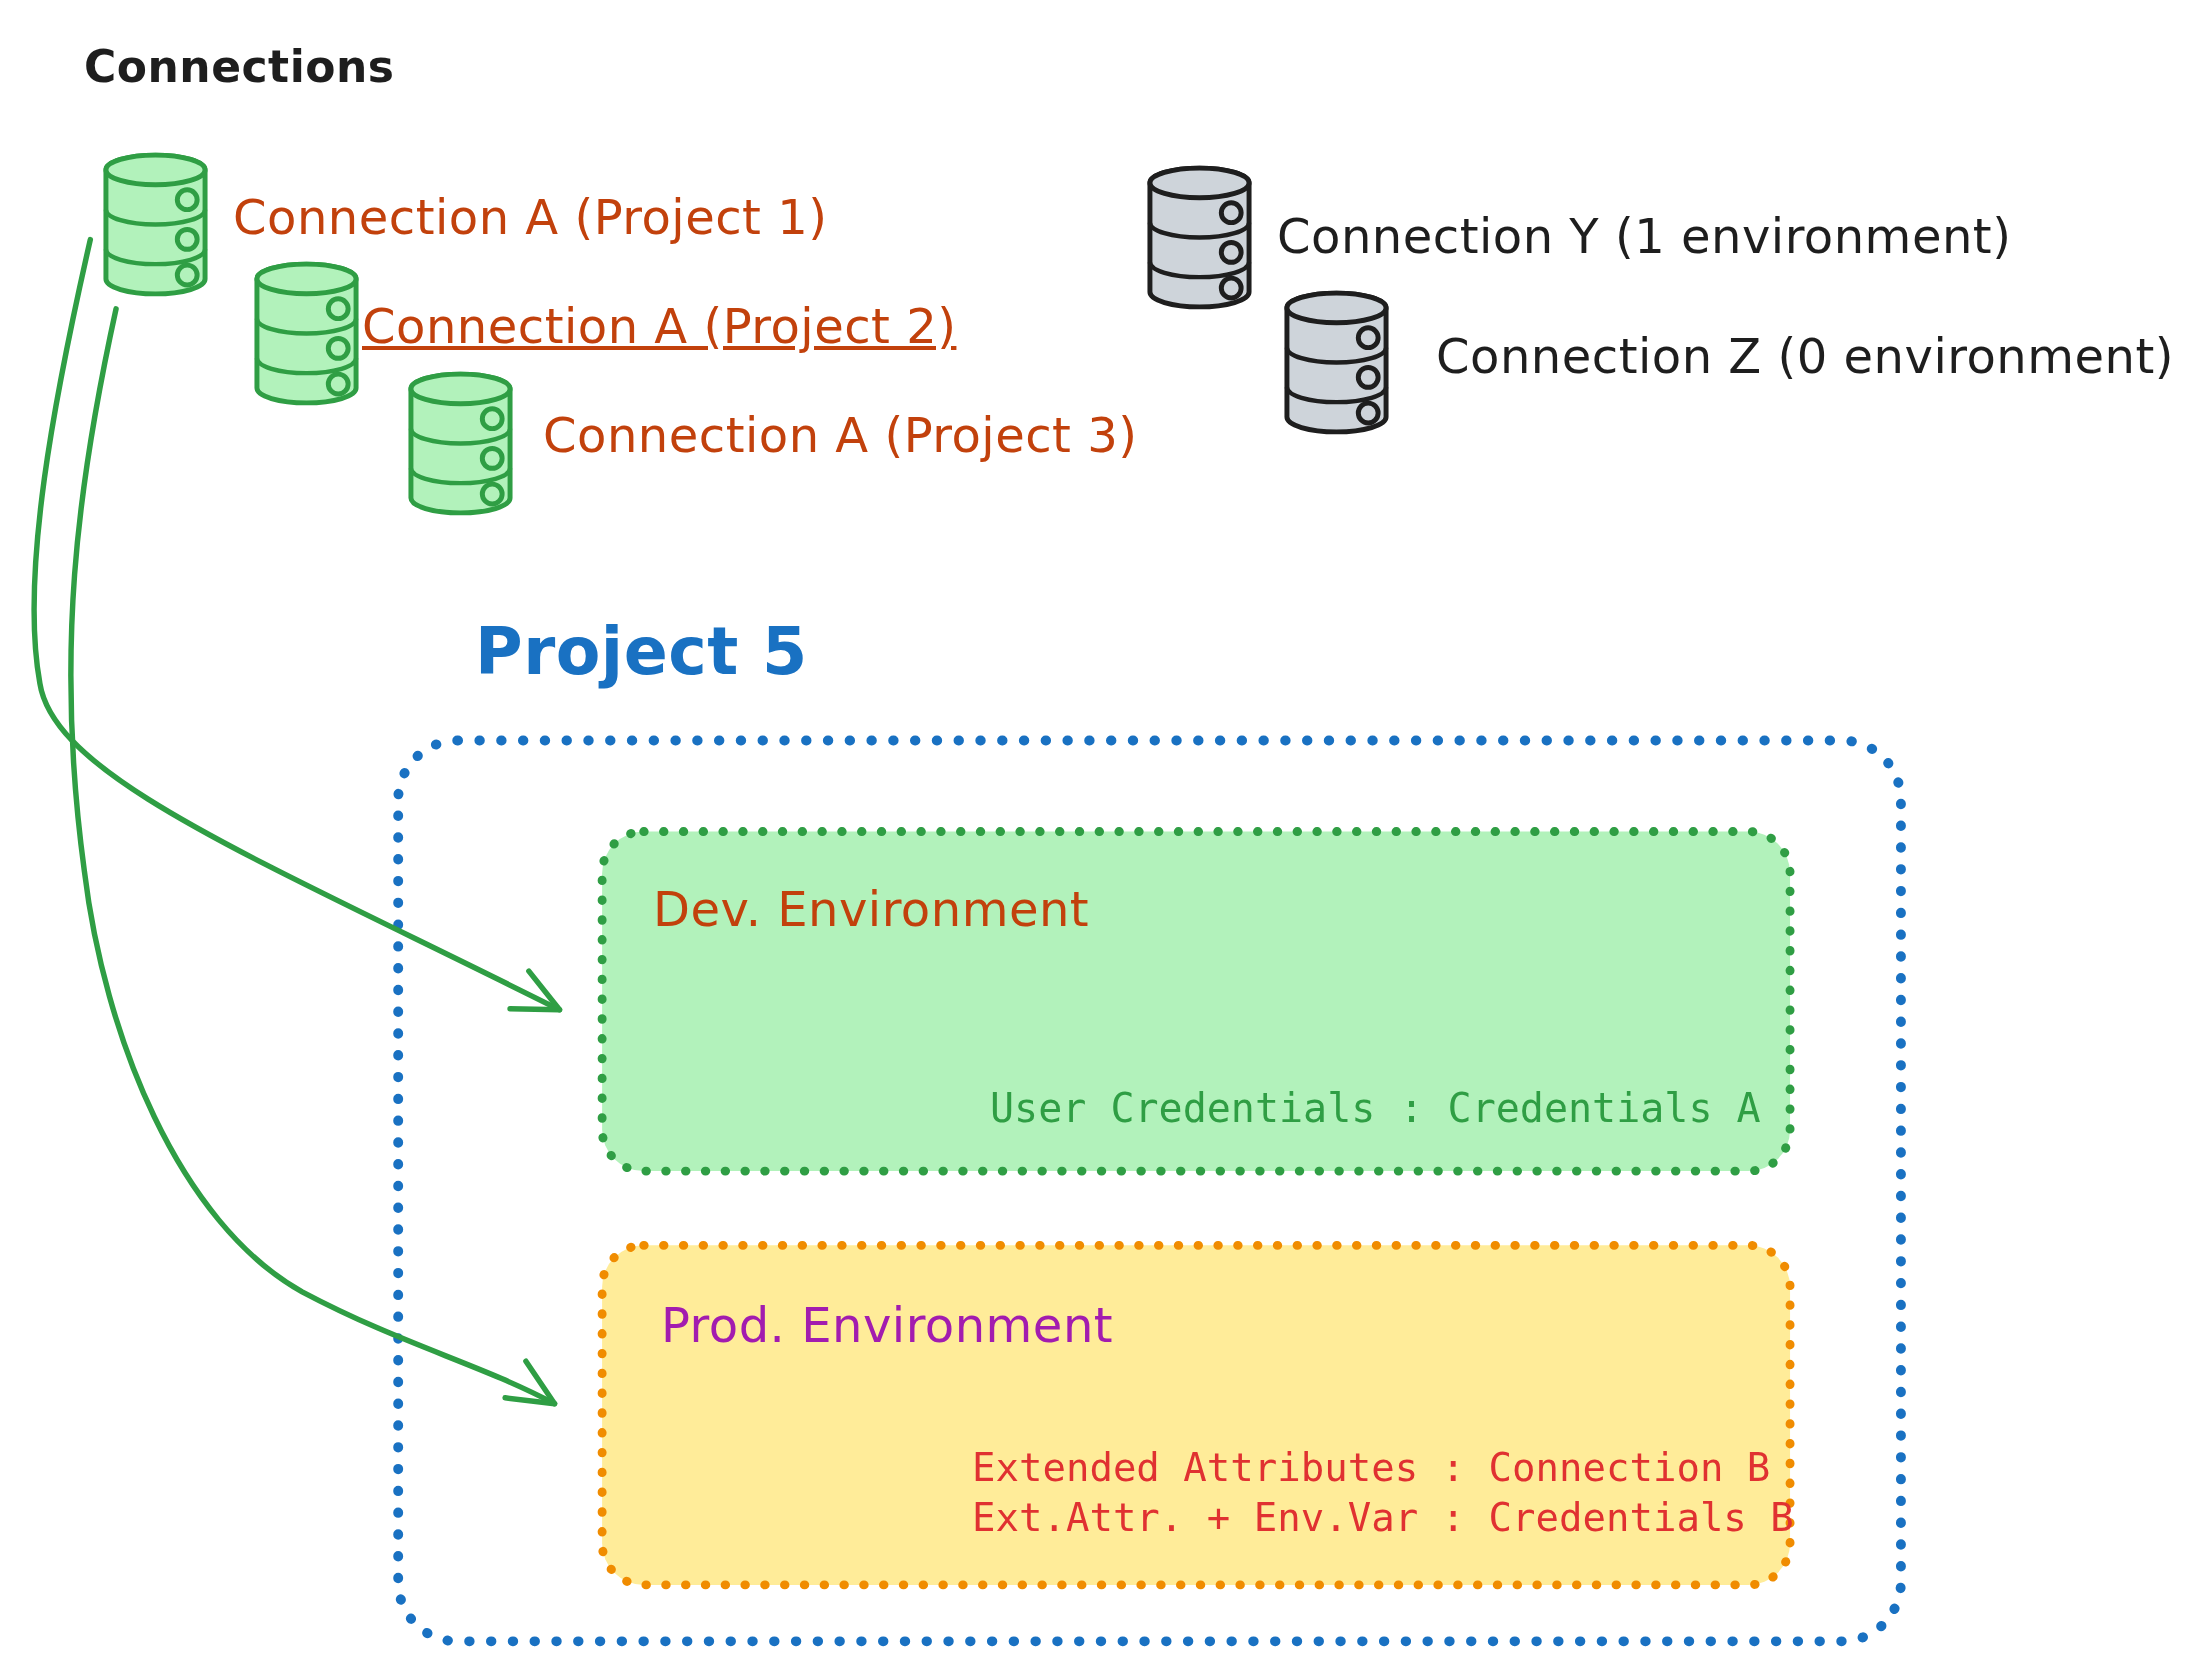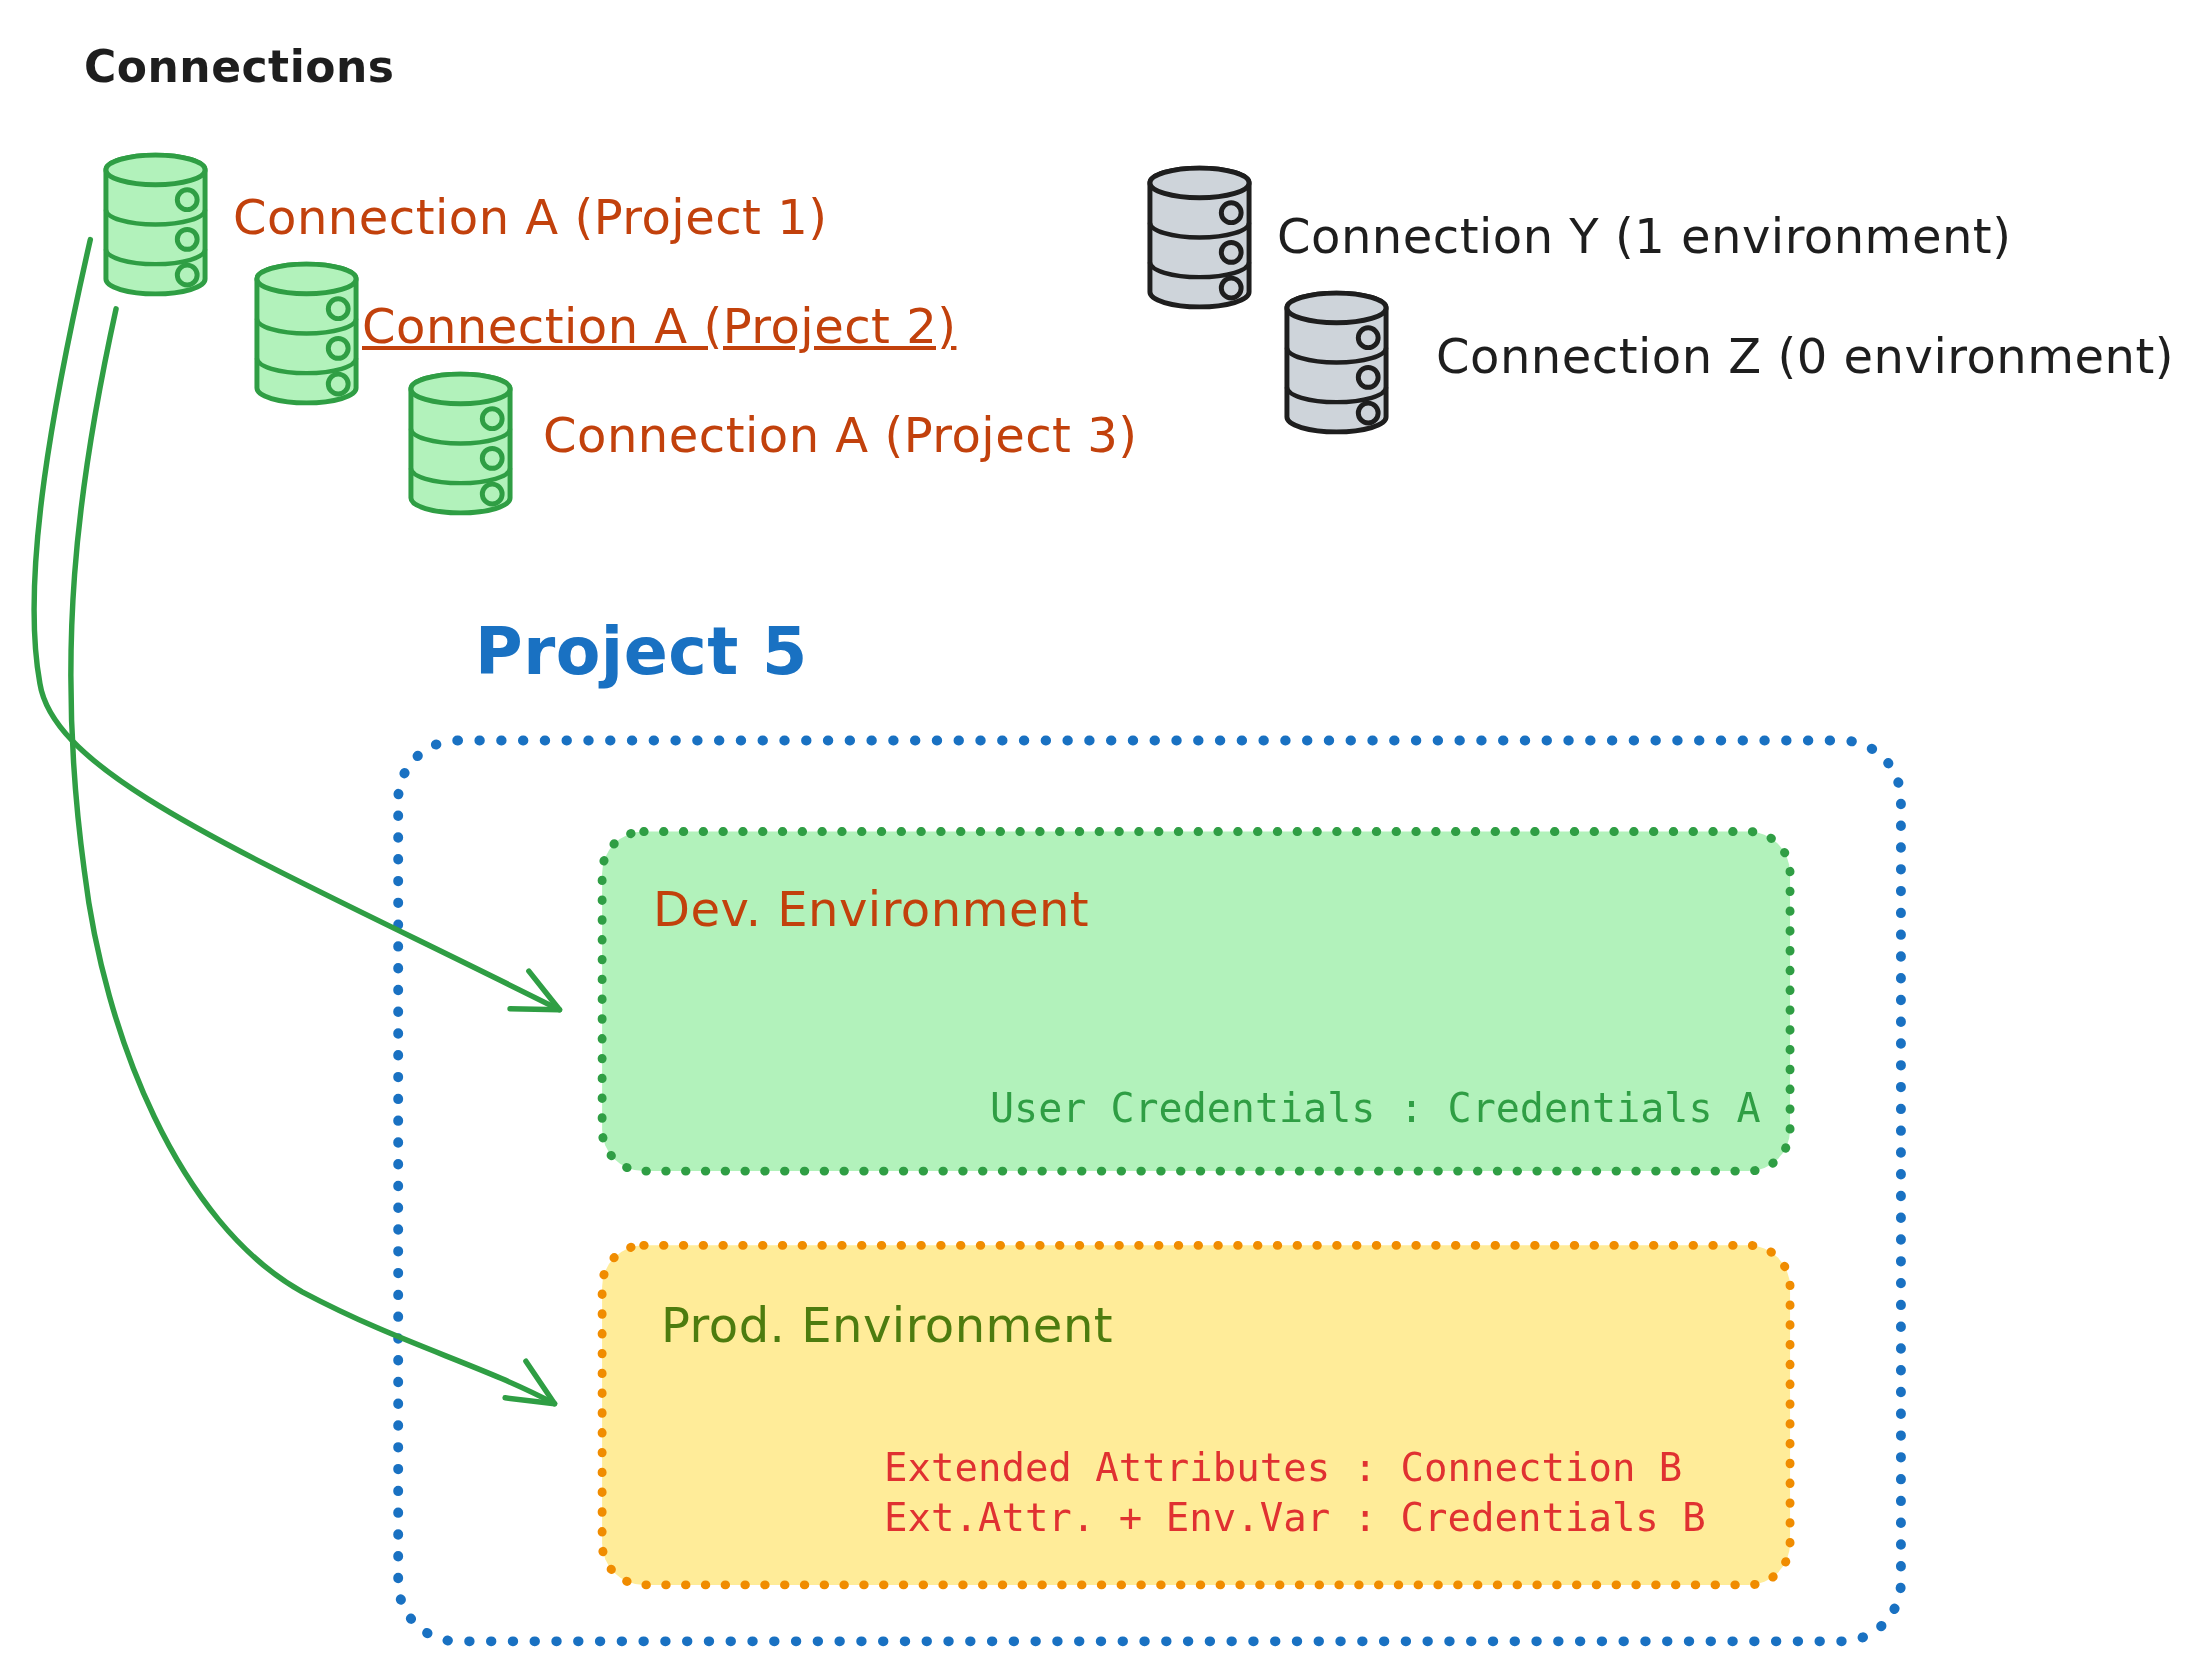--- a/index.html
+++ b/index.html
@@ -11,21 +11,21 @@
 
   .hand{font-family:"DejaVu Sans",sans-serif;letter-spacing:0.5px;white-space:nowrap;}
   .mono{font-family:"DejaVu Sans Mono",monospace;white-space:nowrap;}
 
   .diagram-title{left:84px;top:25px;font-size:44px;font-weight:bold;color:#1e1e1e;line-height:83px;}
   .proj-title{left:475px;top:606px;font-size:65px;font-weight:bold;color:#1971c2;line-height:91px;}
 
   .conn-label{font-size:48px;line-height:55px;}
   .green-text{color:#c2410c;}
   .black-text{color:#1e1e1e;}
-  .orange-text{color:#4d7c0f;}
+  .orange-text{color:#a21caf;}
 
   .lbl-a1{left:233px;top:190px;}
   .lbl-a2{left:362px;top:299px;text-decoration:underline;}
   .lbl-a3{left:543px;top:408px;}
   .lbl-y{left:1277px;top:209px;}
   .lbl-z{left:1436px;top:329px;}
 
   .cyl{width:113px;height:149px;}
   .cyl-green{color:#2f9e44;--cyl-fill:#b2f2bb;}
   .cyl-gray{color:#1e1e1e;--cyl-fill:#ced4da;}
@@ -34,21 +34,21 @@
   .cyl-3{left:404px;top:369px;}
   .cyl-y{left:1143px;top:163px;}
   .cyl-z{left:1280px;top:288px;}
 
   .env-title{font-size:48px;line-height:67px;}
   .dev-title{left:653px;top:876px;}
   .prod-title{left:661px;top:1292px;}
 
   .cred-line{font-size:40px;line-height:55px;}
   .dev-cred{left:990px;top:1081px;color:#2f9e44;}
-  .prod-creds{left:884px;top:1443px;font-size:39px;line-height:50px;color:#e03131;}
+  .prod-creds{left:972px;top:1443px;font-size:39px;line-height:50px;color:#e03131;}
 </style>
 </head>
 <body>
 
 <svg id="decor" viewBox="0 0 2234 1691">
   <defs>
     <symbol id="db-cyl" viewBox="0 0 114 150">
       <path d="M7 20 A50 15 0 0 1 107 20 L107 130 A50 15 0 0 1 7 130 Z" fill="var(--cyl-fill)" stroke="currentColor" stroke-width="5" stroke-linejoin="round"></path>
       <ellipse cx="57" cy="20" rx="50" ry="15" fill="var(--cyl-fill)" stroke="currentColor" stroke-width="5"></ellipse>
       <path d="M7 60 A50 15 0 0 0 107 60" fill="none" stroke="currentColor" stroke-width="4.5"></path>

